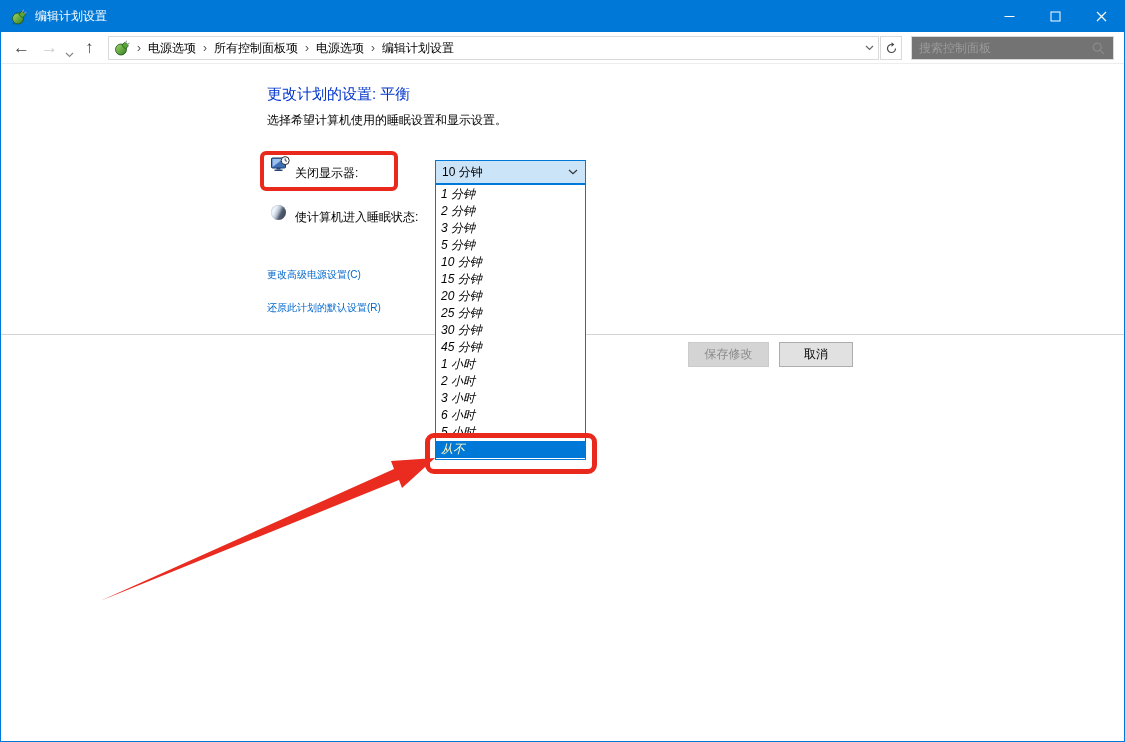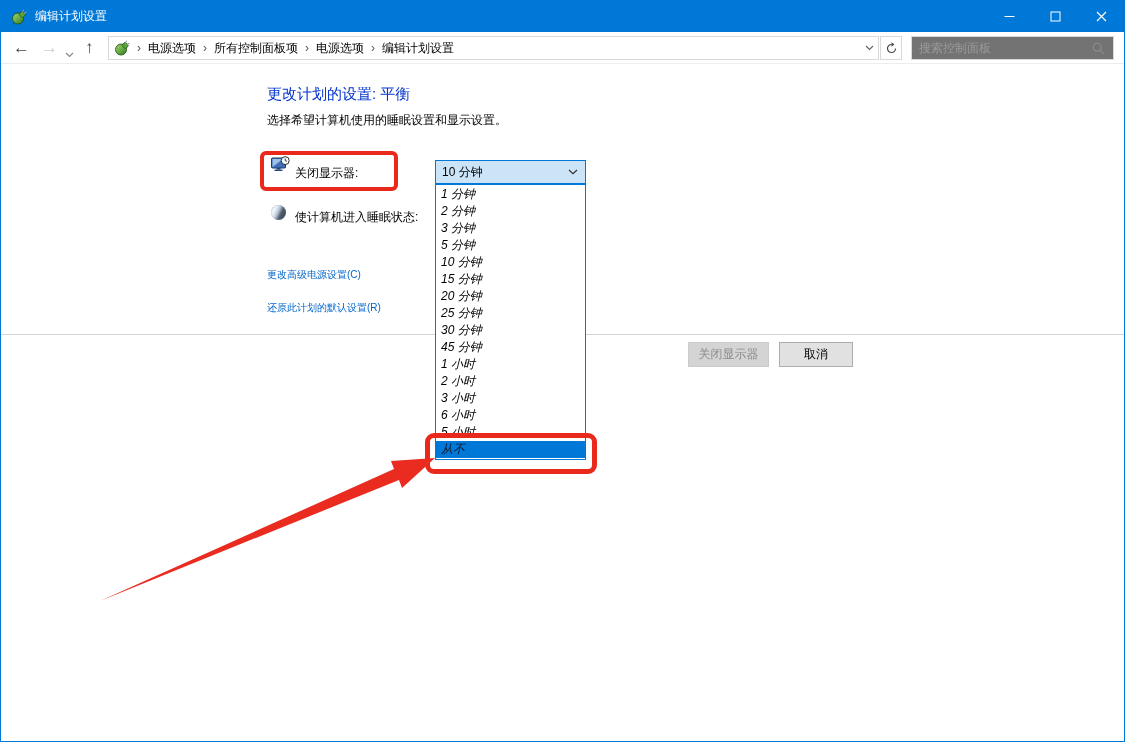--- a/index.html
+++ b/index.html
@@ -47,21 +47,21 @@
   .divider{position:absolute;left:0;right:0;top:333px;height:1px;background:#d4d4d4;}
   
   .combobox{position:absolute;left:434px;top:159px;width:151px;height:24px;box-sizing:border-box;
     background:var(--combobox_bg,#cce4f7);border:1px solid var(--accent,#0078d7);
     display:flex;align-items:center;font-size:12px;color:#000;}
   .combobox .sel{padding-left:6px;flex:1;}
   .combobox .cbx-chevron{margin-right:7px;display:flex;}
   .dropdown-list{position:absolute;left:434px;top:183px;width:151px;box-sizing:border-box;
     background:#fff;border:1px solid var(--accent,#0078d7);padding:1px 0;z-index:10;font-style:italic;}
   .dd-item{height:17px;line-height:17px;font-size:12px;padding-left:5px;color:#000;white-space:nowrap;}
-  .dd-item.highlighted{background:var(--highlight_bg,#0078d7);color:#0f172a;}
+  .dd-item.highlighted{background:var(--highlight_bg,#0078d7);color:#fef9c3;}
   
   .btn{position:absolute;top:341px;height:25px;box-sizing:border-box;font-size:12px;
     font-family:"Liberation Sans","DejaVu Sans",sans-serif;}
   .btn-save{left:687px;width:81px;background:#d4d4d4;border:1px solid #cbcbcb;color:#8b8b8b;}
   .btn-cancel{left:778px;width:74px;background:#e1e1e1;border:1px solid #adadad;color:#000;}
   
   .anno-box1{position:absolute;left:259px;top:150px;width:138px;height:40px;box-sizing:border-box;
     border:4px solid var(--annotation,#e8291c);border-radius:6px;z-index:20;pointer-events:none;}
   .anno-box2{position:absolute;left:424px;top:432px;width:172px;height:41px;box-sizing:border-box;
     border:5px solid var(--annotation,#e8291c);border-radius:9px;z-index:20;pointer-events:none;}
@@ -204,21 +204,21 @@
       <div class="dd-item">6 小时</div>
       <div class="dd-item">5 小时</div>
       <div class="dd-item highlighted">从不</div>
     </div>
 
   <a class="link" style="left:266px;top:267px;">更改高级电源设置(C)</a>
   <a class="link" style="left:266px;top:300px;">还原此计划的默认设置(R)</a>
 
   <div class="divider"></div>
 
-  <button class="btn btn-save" disabled="">关闭显示器</button>
+  <button class="btn btn-save" disabled="">保存修改</button>
   <button class="btn btn-cancel">取消</button>
 
   <div class="anno-box1"></div>
   <div class="anno-box2"></div>
   <svg class="anno-arrow" width="1125" height="742" viewBox="0 0 1125 742">
     <polygon points="434,457 401,487 398,479 99,600 393,468 390,460" fill="#ea2b1f"></polygon>
   </svg>
 
 </div>
 

